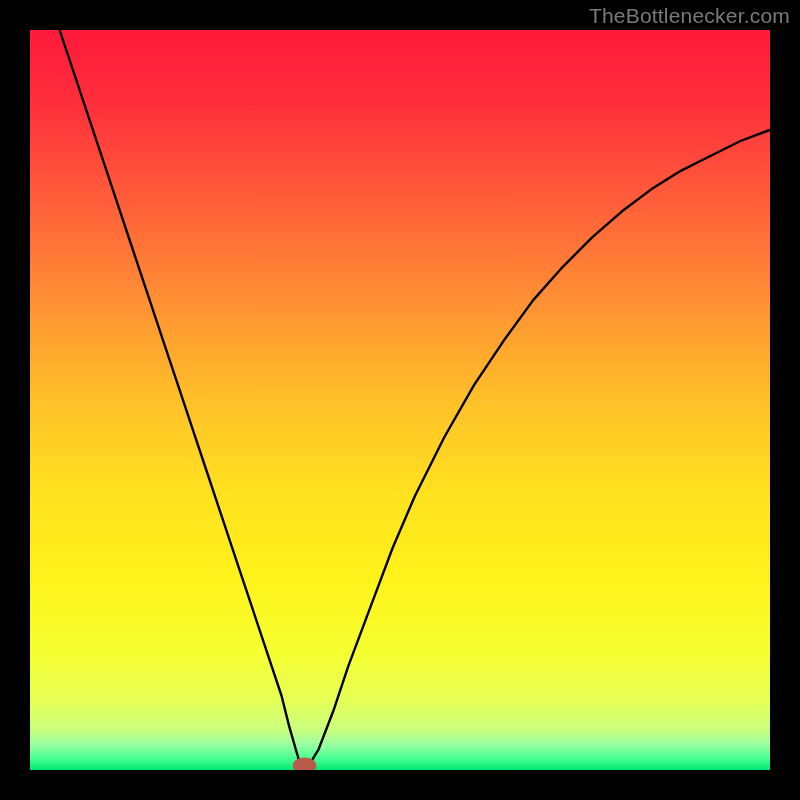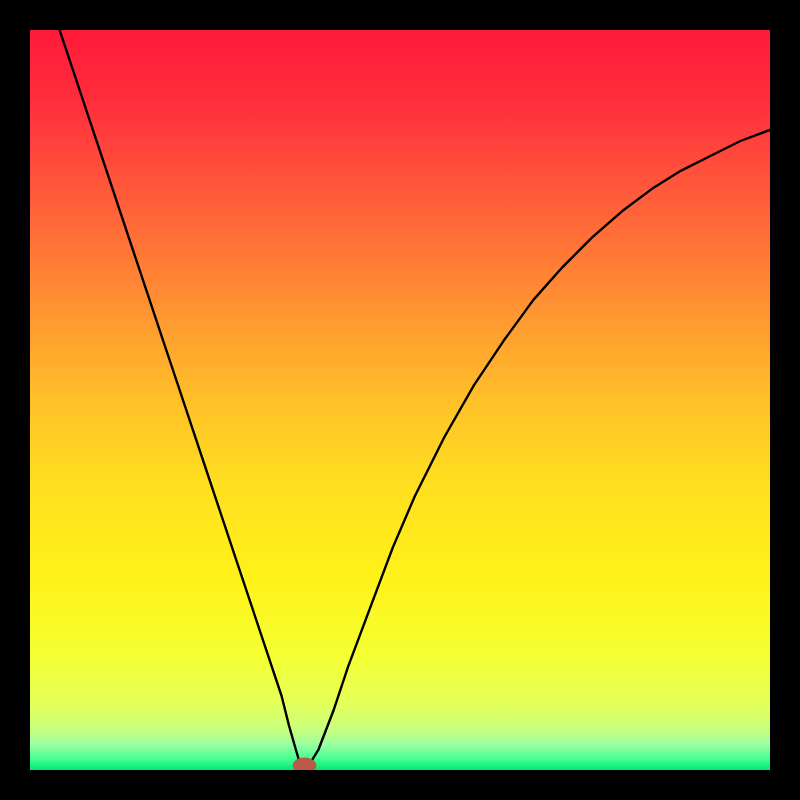--- a/index.html
+++ b/index.html
@@ -33,20 +33,21 @@
     font-size: 21px;
     font-weight: 400;
     letter-spacing: 0.2px;
   }
   svg { display:block; }
 </style>
 </head>
 <body>
 
 <div class="frame">
+  <div class="attribution">TheBottleneсker.com</div>
 
   <div class="plot">
     <svg id="chart-svg" width="740" height="740" viewBox="0 0 740 740">
       <defs>
         <linearGradient id="bg-grad" x1="0" y1="0" x2="0" y2="1">
             <stop offset="0.00%" stop-color="#ff1a3a"></stop>
             <stop offset="10.00%" stop-color="#ff2f3c"></stop>
             <stop offset="22.00%" stop-color="#ff5a3a"></stop>
             <stop offset="35.00%" stop-color="#ff8a34"></stop>
             <stop offset="50.00%" stop-color="#ffc029"></stop>

